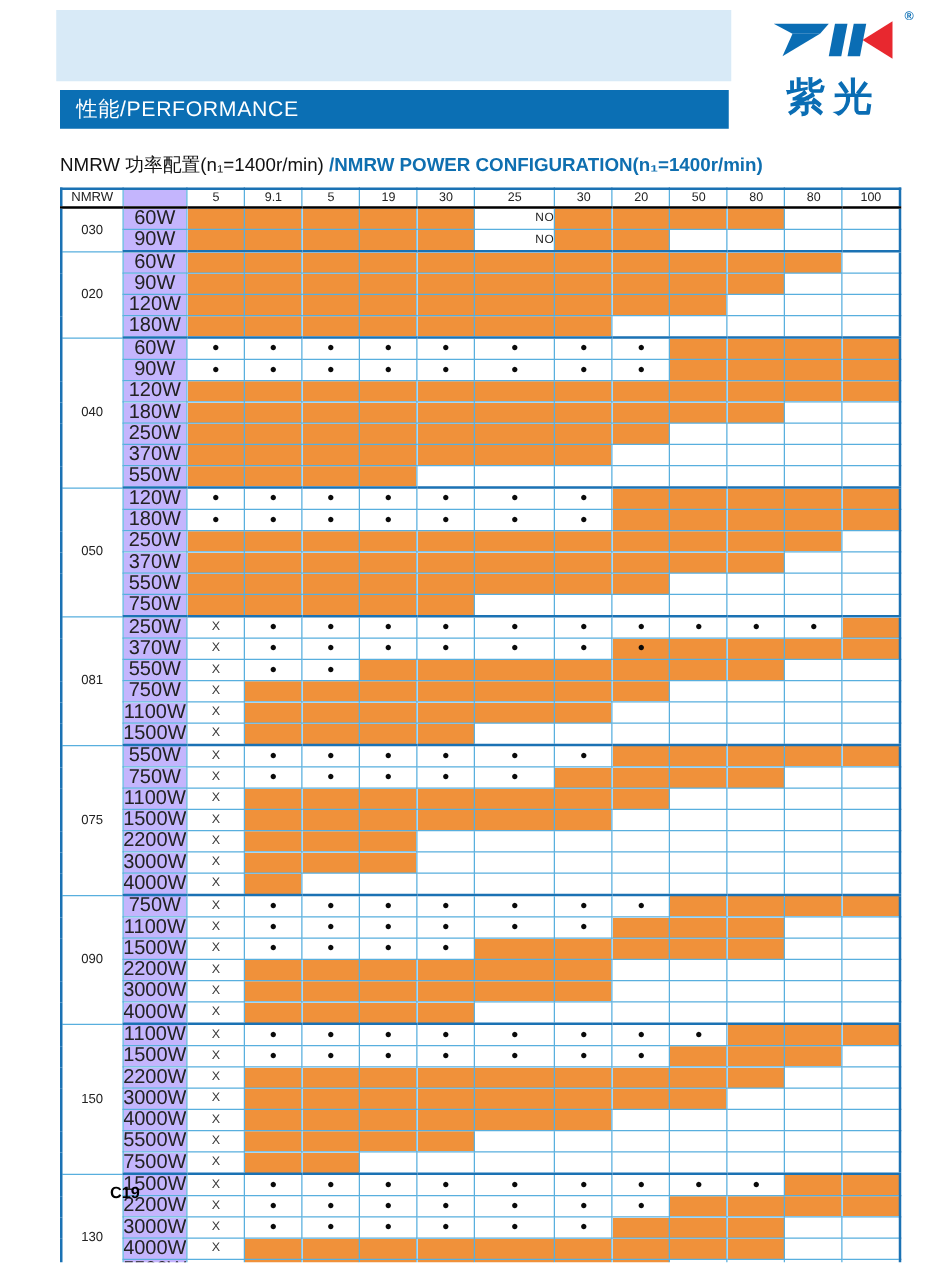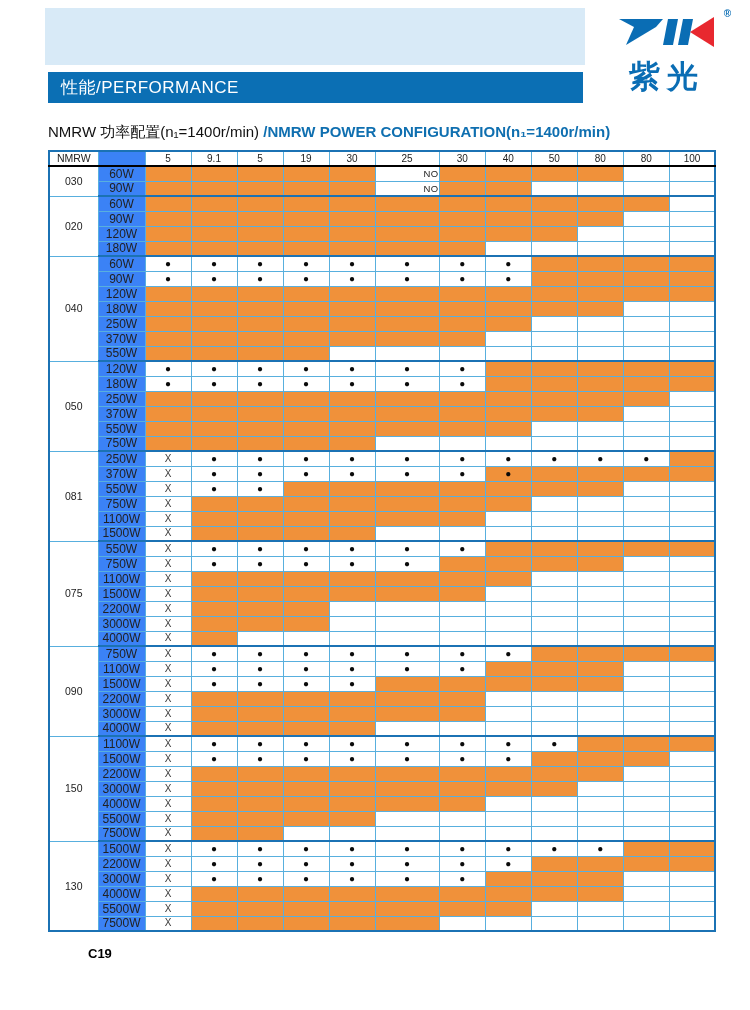--- a/index.html
+++ b/index.html
@@ -21,21 +21,21 @@
   .title .cn { color:#111; font-weight:500; }
   .title .en { color:#0F6FB0; font-weight:bold; }
 
   .tbl-wrap { position:absolute; left:48px; top:150px; }
   table { border-collapse:collapse; table-layout:fixed; border:2px solid #1B72B4; }
   td { border:1px solid #58AFDE; height:15px; padding:0; text-align:center; vertical-align:middle;
        font-size:10px; color:#333; line-height:1; overflow:hidden; }
   tr.hdr td { border-bottom:2px solid #000000; color:#222;margin-left:20px; }
   tr.gend td { border-bottom:2px solid #1B72B4; }
   td.gcell { font-size:10.5px; color:#222; background:#fff; }
-  td.pcell { font-size:12px; color:#222; background:#3b82f6; }
+  td.pcell { font-size:16px; color:#222; background:#c4b5fd; }
   td.or { background:#F0913A; }
   td.dt { font-size:10px; color:#0a0a0a; }
   td.xm { font-size:10px; color:#3a3a3a; }
   td.nc { font-size:9.5px; color:#222; letter-spacing:0.5px;padding-left:48px; }
 
   .page-num { position:absolute; left:64px; top:946px; font-size:13px; font-weight:bold; color:#000000;margin-left:24px; }
 </style>
 </head>
 <body>
 
@@ -74,21 +74,21 @@
           <tr class="hdr">
             <td class="gcell">NMRW</td>
             <td class="pcell"></td>
             <td>5</td>
             <td>9.1</td>
             <td>5</td>
             <td>19</td>
             <td>30</td>
             <td>25</td>
             <td>30</td>
-            <td>40</td>
+            <td>20</td>
             <td>50</td>
             <td>80</td>
             <td>80</td>
             <td>100</td>
           </tr>
         </thead>
         <tbody>
           <tr>
             <td class="gcell" rowspan="2">030</td>
             <td class="pcell">60W</td>

